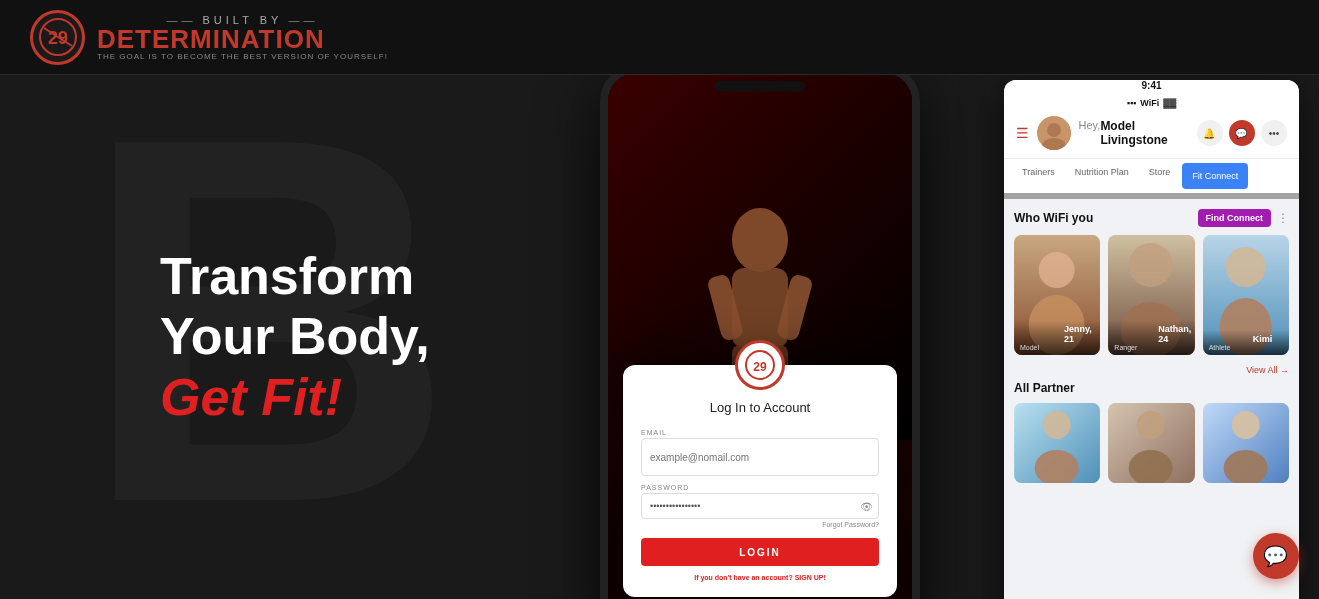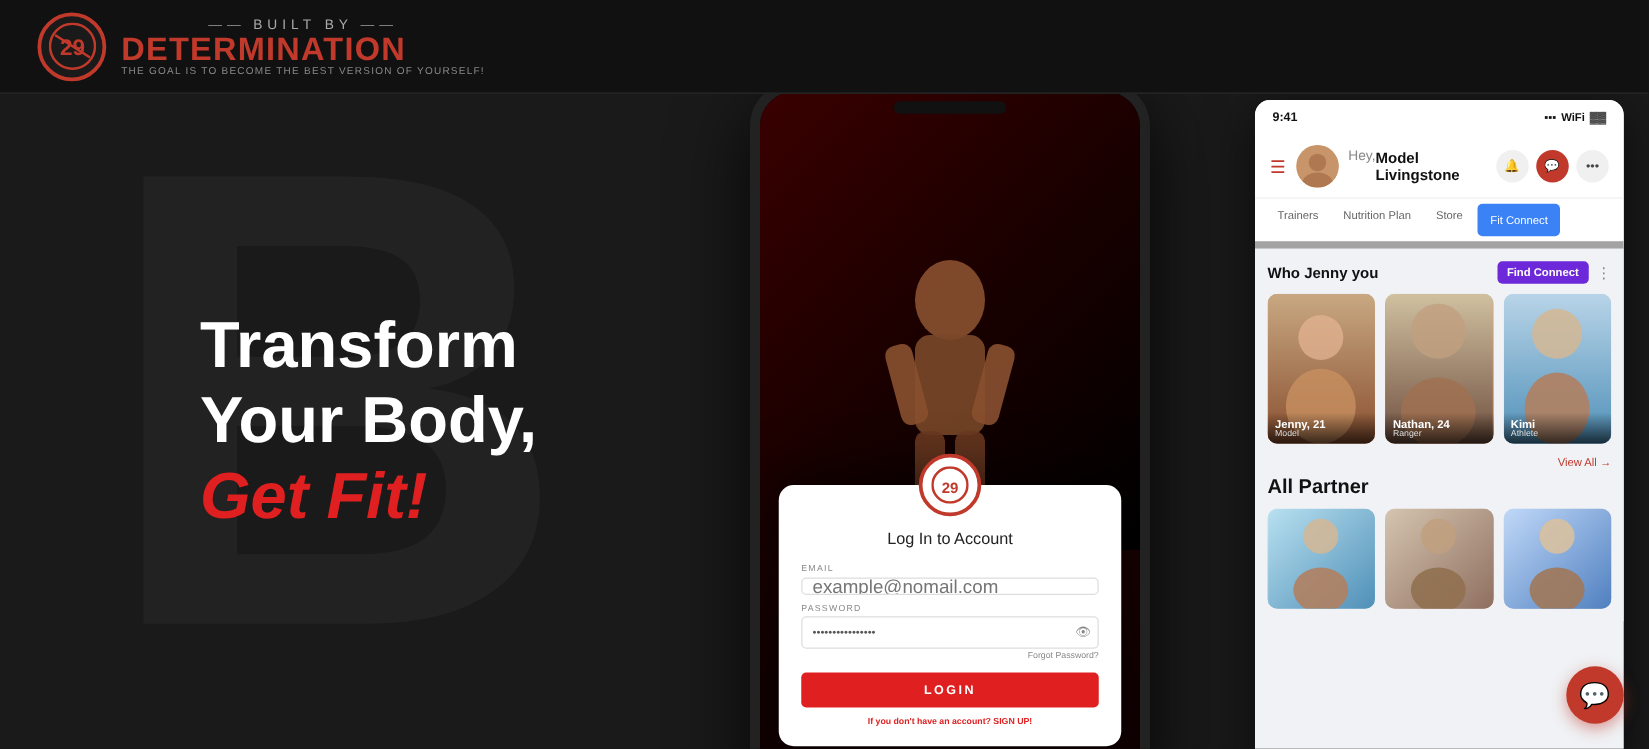--- a/index.html
+++ b/index.html
@@ -202,25 +202,25 @@
     }
     .login-field-label {
       font-size: 7px;
       color: #888;
       letter-spacing: 1px;
       text-transform: uppercase;
       margin-bottom: 2px;
     }
     .login-input {
       width: 100%;
-      height: 14px;
+      height: 38px;
       border: 1px solid #ddd;
       border-radius: 4px;
       padding: 0 8px;
-      font-size: 15px;
+      font-size: 10px;
       color: #555;
       margin-bottom: 8px;
       background: #fff;
       outline: none;
     }
     .login-input-pw-wrapper {
       position: relative;
       margin-bottom: 2px;
     }
     .login-input-pw {
@@ -298,20 +298,21 @@
     .app-status-bar {
       background: #fff;
       height: 28px;
       display: flex;
       align-items: center;
       justify-content: space-between;
       padding: 0 14px;
       font-size: 10px;
       font-weight: 700;
       color: #111;
+      flex-direction: column;
     }
     .status-icons {
       display: flex;
       gap: 4px;
       align-items: center;
       font-size: 9px;
     }
     .app-header {
       background: #fff;
       padding: 8px 12px;
@@ -401,21 +402,21 @@
       align-items: center;
       justify-content: space-between;
       margin-bottom: 8px;
     }
     .section-title {
       font-size: 12px;
       font-weight: 700;
       color: #111;
     }
     .find-connect-btn {
-      background: #6d28d9;
+      background: #a21caf;
       color: #fff;
       border: none;
       border-radius: 4px;
       padding: 4px 8px;
       font-size: 9px;
       font-weight: 700;
       cursor: pointer;
       display: flex;
       align-items: center;
       gap: 3px;
@@ -449,37 +450,38 @@
     .profile-info {
       position: absolute;
       bottom: 0; left: 0; right: 0;
       background: linear-gradient(transparent, rgba(0,0,0,0.7));
       padding: 4px 6px;
     }
     .profile-name {
       font-size: 9px;
       font-weight: 700;
       color: #fff;
+      margin-left: 44px;
     }
     .profile-role {
       font-size: 7px;
       color: #ddd;
     }
     .view-all {
       text-align: right;
       font-size: 9px;
       color: #c0392b;
       margin-bottom: 6px;
       cursor: pointer;
     }
     .view-all::after {
       content: ' →';
     }
     .all-partner-title {
-      font-size: 16px;
+      font-size: 12px;
       font-weight: 700;
       color: #111;
       margin-bottom: 8px;
     }
     .partner-row {
       display: flex;
       gap: 8px;
     }
     .partner-card {
       flex: 1;
@@ -630,21 +632,21 @@
     <div class="app-nav">
       <div class="nav-tab">Trainers</div>
       <div class="nav-tab">Nutrition Plan</div>
       <div class="nav-tab">Store</div>
       <div class="nav-tab active">Fit Connect</div>
     </div>
 
     <div class="app-body">
 
       <div class="section-header">
-        <span class="section-title">Who Jenny you</span>
+        <span class="section-title">Who WiFi you</span>
         <div style="display:flex;align-items:center;gap:6px;">
           <button class="find-connect-btn">
             <span>Find Connect</span>
           </button>
           <span class="more-icon">⋮</span>
         </div>
       </div>
 
       <div class="profiles-row">
         <div class="profile-card">

